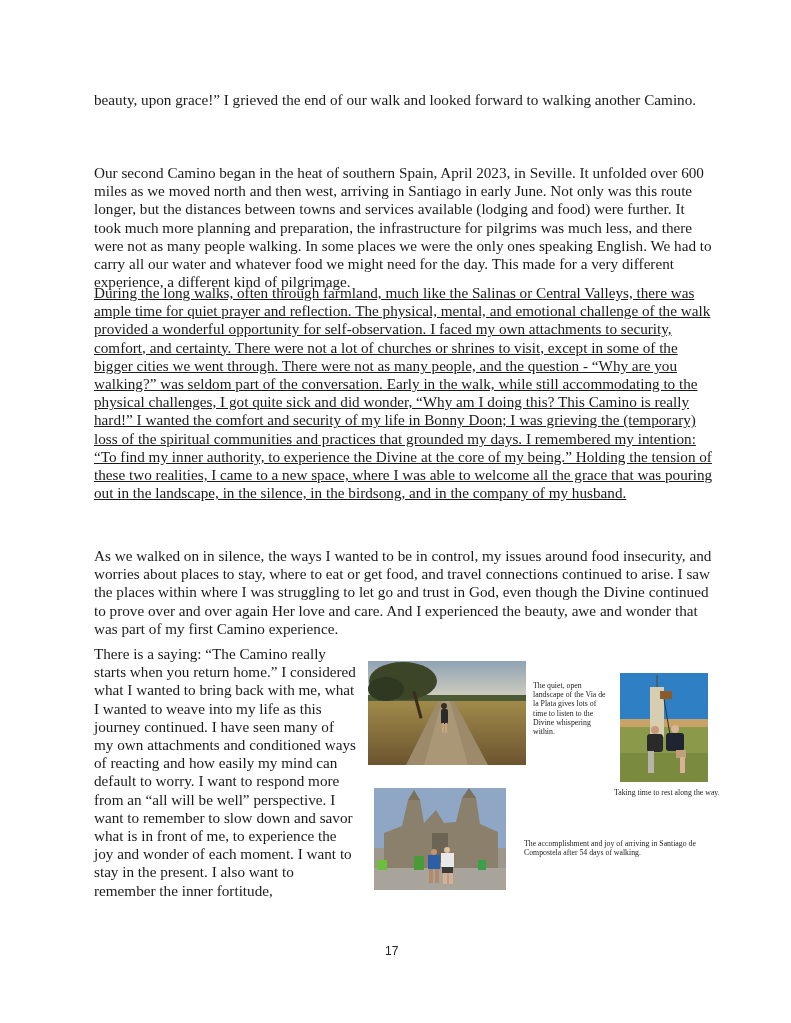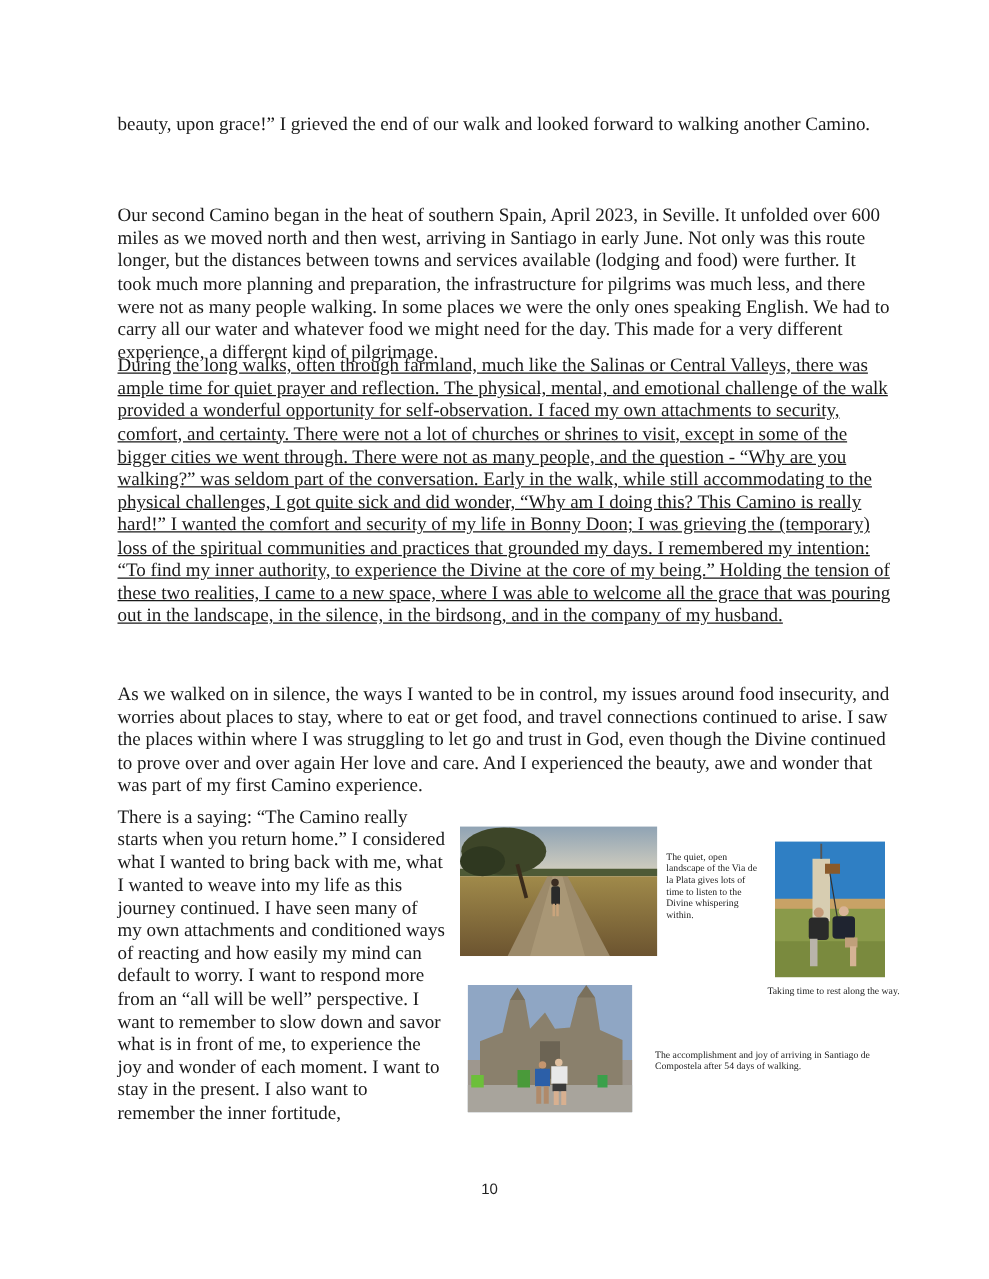--- a/index.html
+++ b/index.html
@@ -117,14 +117,14 @@
       <rect x="61" y="81" width="4" height="14" fill="#b08a6a"></rect>
       <circle cx="73" cy="62" r="3" fill="#e0c0a0"></circle>
       <rect x="67" y="65" width="13" height="14" fill="#e8e8e8"></rect>
       <rect x="68" y="79" width="11" height="6" fill="#3a3a3a"></rect>
       <rect x="69" y="85" width="4" height="11" fill="#d8b090"></rect>
       <rect x="75" y="85" width="4" height="11" fill="#d8b090"></rect>
     </svg>
   </div>
   <p class="caption c3">The accomplishment and joy of arriving in Santiago de Compostela after 54 days of walking.</p>
 
-  <div class="page-number">10</div>
+  <div class="page-number">17</div>
 </div>
 
 </body></html>

